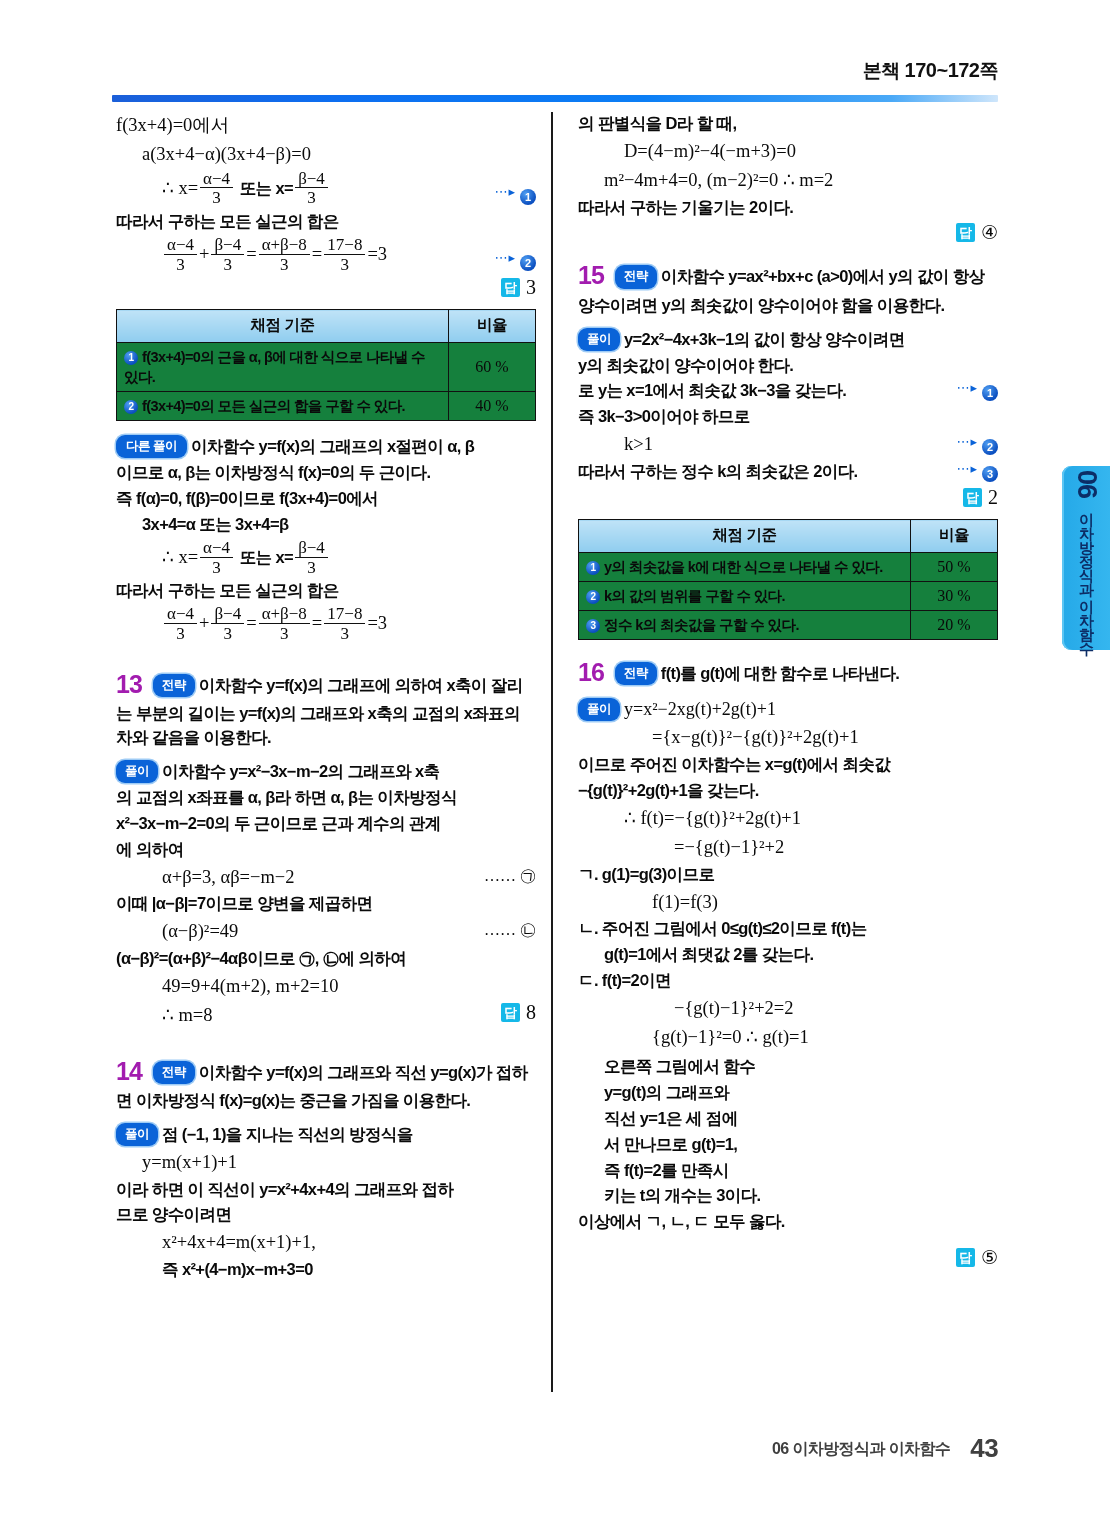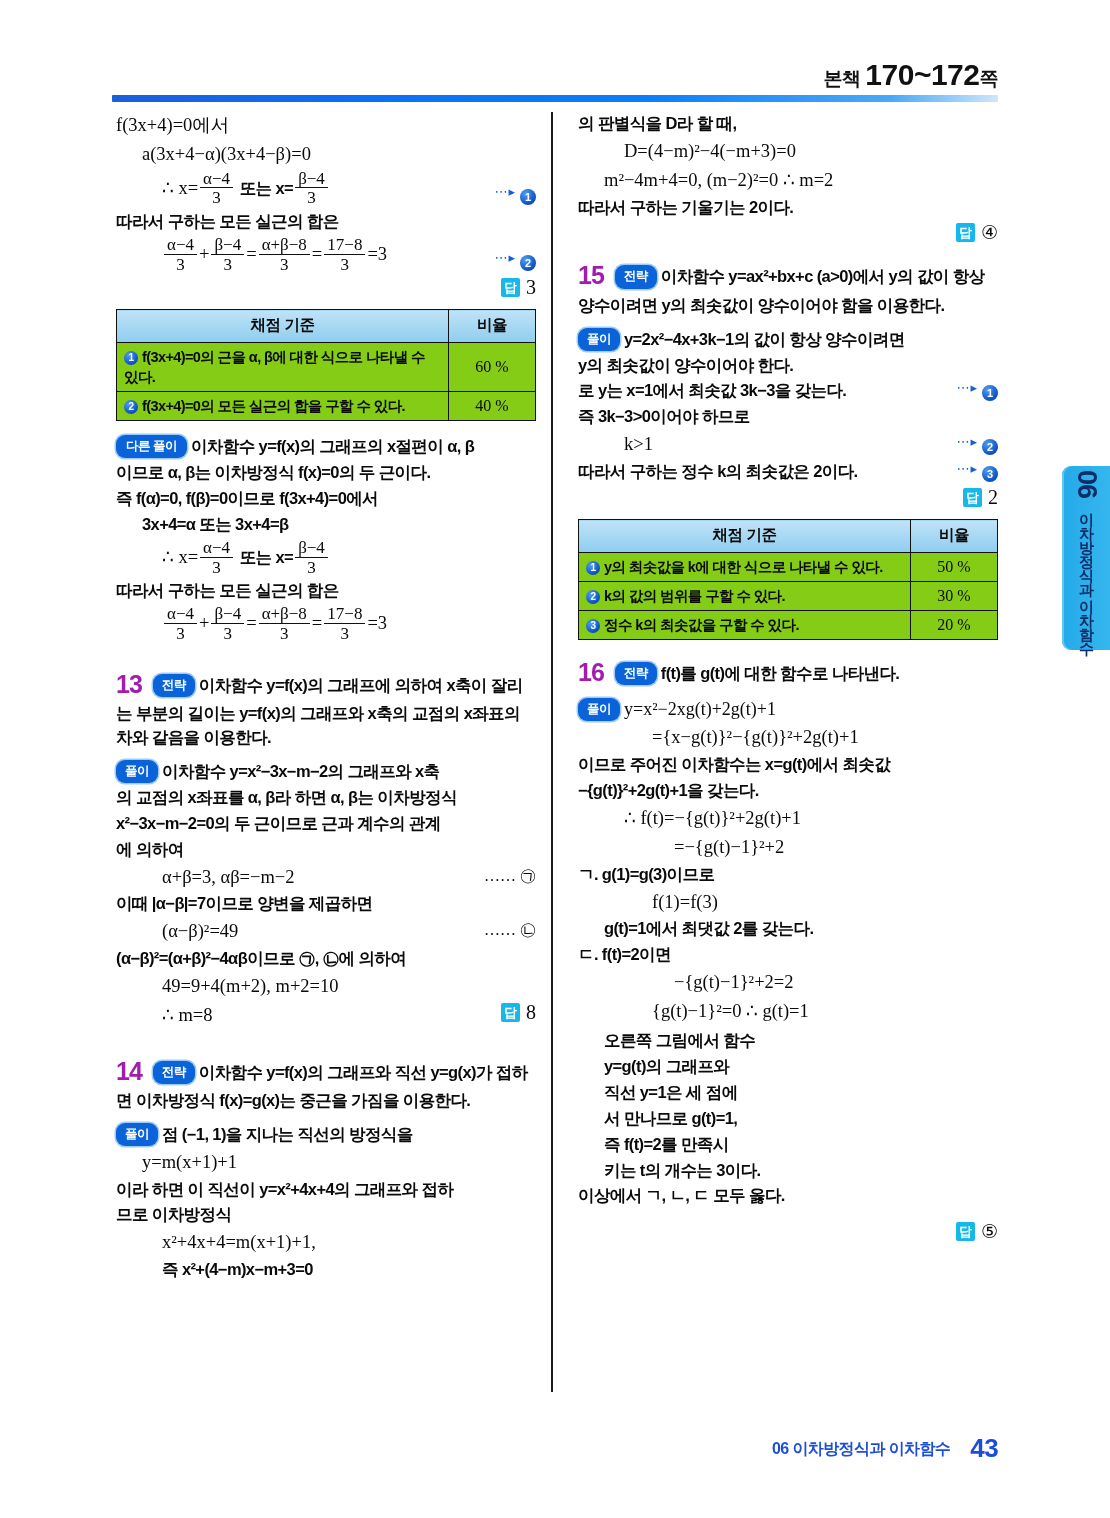--- a/index.html
+++ b/index.html
@@ -4,21 +4,21 @@
 <style>
   html,body{margin:0;padding:0;background:#ffffff;}
   body{width:1110px;height:1518px;position:relative;
        font-family:"Liberation Serif","DejaVu Serif",serif;color:#0a0a0a;}
   .page{position:absolute;inset:0;}
 
   
   .hdr{position:absolute;left:112px;top:58px;width:886px;height:44px;}
   .hdr-title{position:absolute;right:0;top:0;font-family:"Liberation Sans","DejaVu Sans",sans-serif;
              font-weight:bold;font-size:19px;letter-spacing:-0.5px;color:#111;}
-  .hdr-title .big{font-size:30px;}
+  .hdr-title .big{font-size:20px;}
   .hdr-rule{position:absolute;left:0;top:37px;width:886px;height:7px;
             background:linear-gradient(90deg,#1b5fd9 0%,#0d6ef0 25%,#0b7ef5 60%,#4aa9f7 88%,#cfe6fb 100%);
             border-radius:1px;}
 
   
   .col{position:absolute;top:112px;width:420px;}
   .col-l{left:116px;}
   .col-r{left:578px;}
   .vrule{position:absolute;left:551px;top:112px;width:2px;height:1280px;background:#1a1a1a;}
   .kr{font-family:"Liberation Sans","DejaVu Sans",sans-serif;font-weight:bold;font-size:16.5px;letter-spacing:-0.6px;}
@@ -65,21 +65,21 @@
   .step .cir{display:inline-block;width:16px;height:16px;border-radius:50%;
         background:radial-gradient(circle at 35% 30%,#4f9ef2,#0b4fc0 70%);
         color:#fff;font-family:"Liberation Sans","DejaVu Sans",sans-serif;font-weight:bold;
         font-size:11px;line-height:16px;text-align:center;margin-left:4px;vertical-align:-1px;}
 
   
   .circled{font-family:"DejaVu Sans",sans-serif;font-size:19px;}
 
   
   .gtable{border:1.6px solid #111;border-collapse:collapse;width:420px;margin:10px 0 14px 0;
-          background:#84cc16;}
+          background:#15803d;}
   .gtable td,.gtable th{border:1.2px solid #111;padding:4px 7px;vertical-align:middle;}
   .gtable thead th{background:linear-gradient(180deg,#bfe3f7,#8fcdef);
           font-family:"Liberation Sans","DejaVu Sans",sans-serif;font-weight:bold;
           font-size:15.5px;letter-spacing:-0.5px;text-align:center;padding:5px 0 6px;}
   .gtable th.ratio-h{width:72px;}
   .gtable td.crit{font-family:"Liberation Sans","DejaVu Sans",sans-serif;font-weight:bold;
           font-size:14.5px;letter-spacing:-0.6px;line-height:1.38;}
   .gtable td.ratio{width:72px;text-align:center;font-family:"Liberation Serif","DejaVu Serif",serif;
           font-size:16px;}
   .bullet{display:inline-block;width:14px;height:14px;border-radius:50%;
@@ -94,21 +94,21 @@
   .sidetab .txt{position:absolute;inset:0;display:flex;align-items:center;justify-content:center;
            writing-mode:vertical-rl;
            font-family:"Liberation Sans","DejaVu Sans",sans-serif;font-weight:bold;
            color:#0c2d66;letter-spacing:-1px;}
   .sidetab .num{font-size:27px;margin-bottom:4px;}
   .sidetab .nm{font-size:15px;}
 
   
   .footer{position:absolute;right:112px;bottom:54px;
           font-family:"Liberation Sans","DejaVu Sans",sans-serif;font-weight:bold;
-          font-size:16px;letter-spacing:-0.6px;color:#1d4ed8;}
+          font-size:16px;letter-spacing:-0.6px;color:#404040;}
   .footer .pg{font-size:26px;margin-left:20px;vertical-align:-3px;}
   .fig-text{width:186px;}
 </style>
 </head>
 <body>
 
 <div class="page">
 
   <div class="hdr">
     <div class="hdr-title">
@@ -227,21 +227,21 @@
         <span class="qnum">14</span>
         <span class="tag">전략</span>
         <span>이차함수 y=f(x)의 그래프와 직선 y=g(x)가 접하면 이차방정식 f(x)=g(x)는 중근을 가짐을 이용한다.</span>
       </div>
       <div class="mix" style="margin-top:10px;">
         <span class="tag">풀이</span>
         <span>점 (−1, 1)을 지나는 직선의 방정식을</span>
       </div>
       <div class="eq ind1"><span>y=m(x+1)+1</span></div>
       <div class="mix"><span>이라 하면 이 직선이 y=x²+4x+4의 그래프와 접하</span></div>
-      <div class="mix"><span>므로 이차방정식</span></div>
+      <div class="mix"><span>므로 양수이려면</span></div>
       <div class="eq ind2"><span>x²+4x+4=m(x+1)+1,</span></div>
       <div class="mix ind2"><span>즉 x²+(4−m)x−m+3=0</span></div>
     </div>
 
   </div>
 
   <div class="col col-r">
 
     <div>
       <div class="mix"><span>의 판별식을 D라 할 때,</span></div>
@@ -321,20 +321,21 @@
         <span class="tag">풀이</span>
         <span class="mu">y=x²−2xg(t)+2g(t)+1</span>
       </div>
       <div class="eq ind3"><span>={x−g(t)}²−{g(t)}²+2g(t)+1</span></div>
       <div class="mix"><span>이므로 주어진 이차함수는 x=g(t)에서 최솟값</span></div>
       <div class="mix"><span>−{g(t)}²+2g(t)+1을 갖는다.</span></div>
       <div class="eq ind2"><span>∴ f(t)=−{g(t)}²+2g(t)+1</span></div>
       <div class="eq ind4"><span>=−{g(t)−1}²+2</span></div>
       <div class="mix"><span>ㄱ. g(1)=g(3)이므로</span></div>
       <div class="eq ind3"><span>f(1)=f(3)</span></div>
+      <div class="mix"><span>ㄴ. 주어진 그림에서 0≤g(t)≤2이므로 f(t)는</span></div>
       <div class="mix ind1"><span>g(t)=1에서 최댓값 2를 갖는다.</span></div>
       <div class="mix"><span>ㄷ. f(t)=2이면</span></div>
       <div class="eq ind4"><span>−{g(t)−1}²+2=2</span></div>
       <div class="eq ind3"><span>{g(t)−1}²=0      ∴ g(t)=1</span></div>
 
       <div class="fig-text" style="margin-top:4px;">
         <div class="mix ind1"><span>오른쪽 그림에서 함수</span></div>
         <div class="mix ind1"><span>y=g(t)의 그래프와</span></div>
         <div class="mix ind1"><span>직선 y=1은 세 점에</span></div>
         <div class="mix ind1"><span>서 만나므로 g(t)=1,</span></div>

